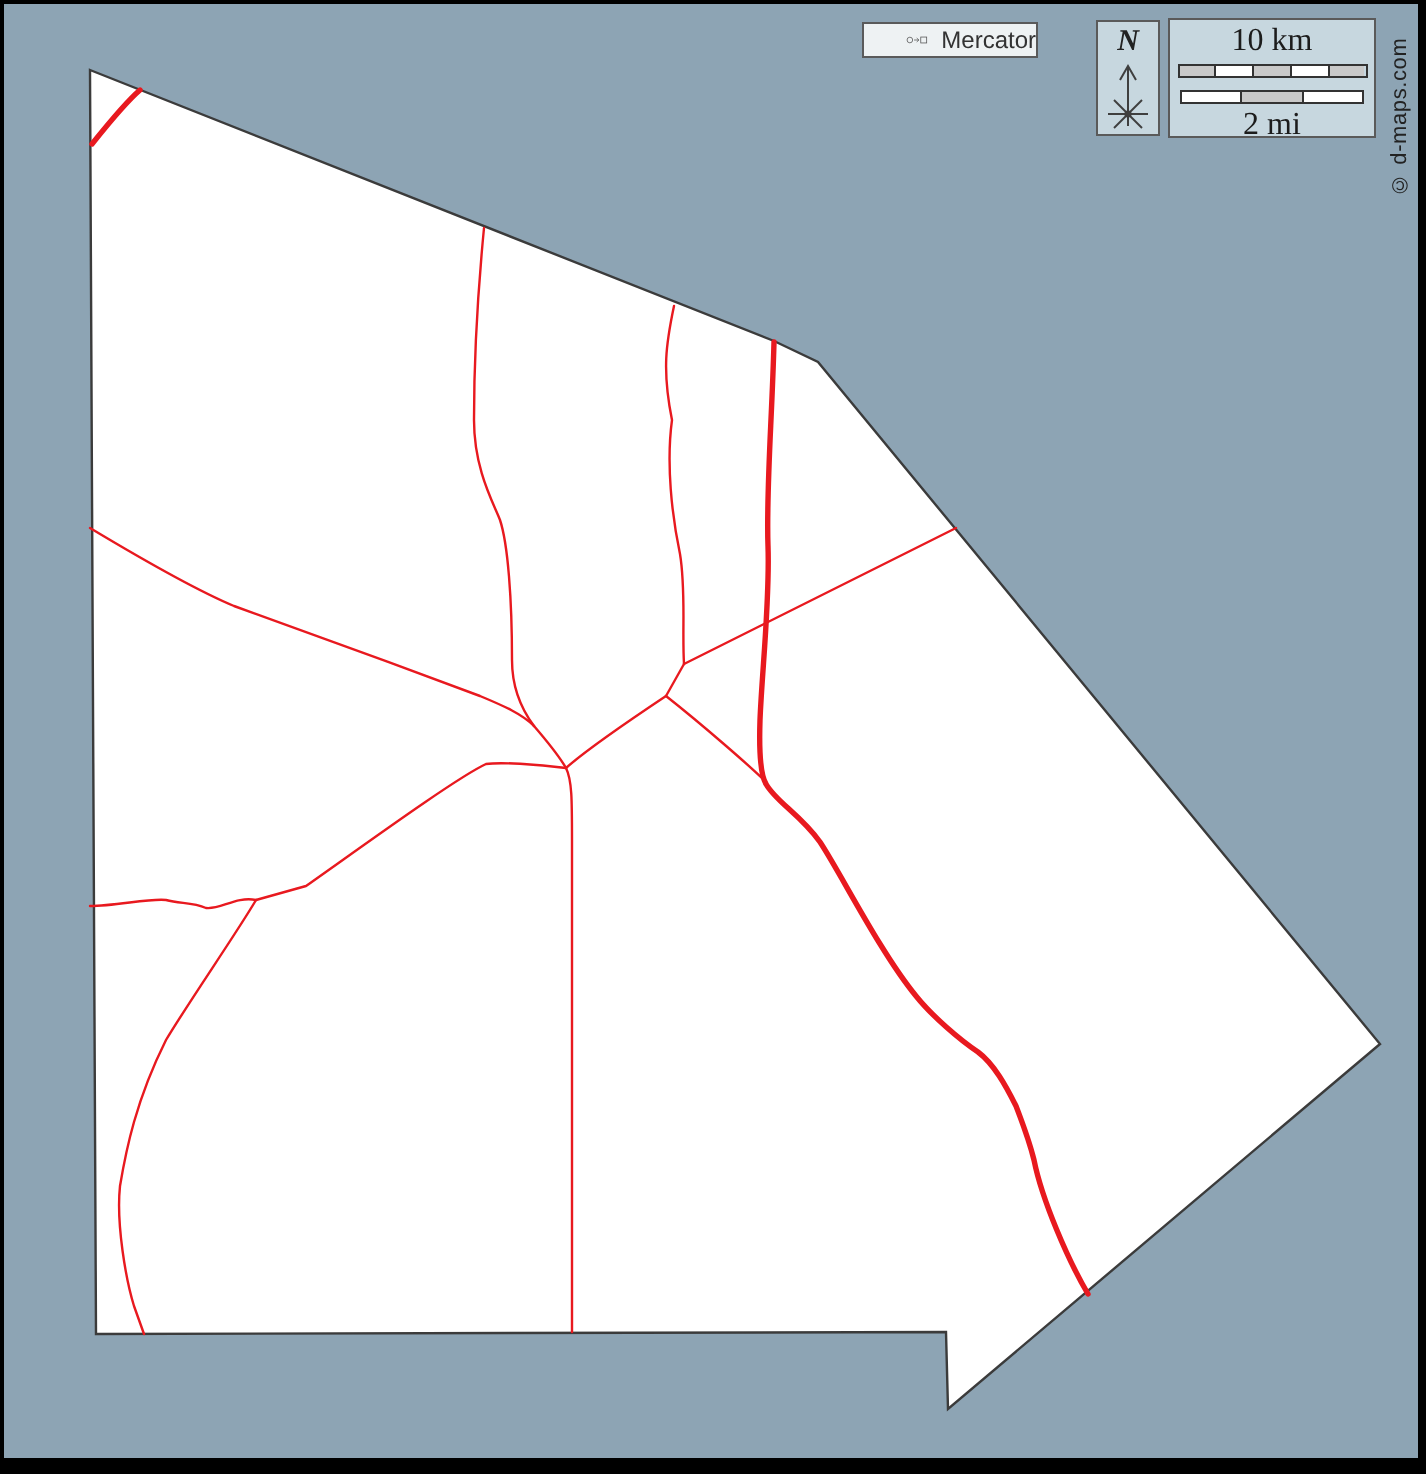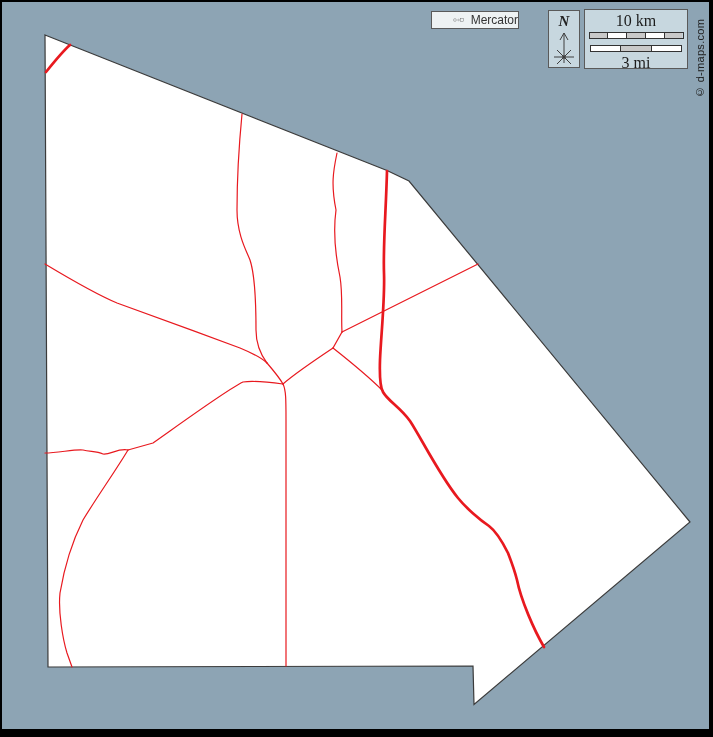--- a/index.html
+++ b/index.html
@@ -119,21 +119,21 @@
         <div class="seg" style="background: rgb(255, 255, 255); width: 20%;"></div>
         <div class="seg" style="background: rgb(201, 201, 201); width: 20%;"></div>
         <div class="seg" style="background: rgb(255, 255, 255); width: 20%;"></div>
         <div class="seg" style="background: rgb(201, 201, 201); width: 20%;"></div>
       </div>
     <div class="bar mi">
         <div class="seg" style="background: rgb(255, 255, 255); width: 33.3333%;"></div>
         <div class="seg" style="background: rgb(201, 201, 201); width: 33.3333%;"></div>
         <div class="seg" style="background: rgb(255, 255, 255); width: 33.3333%;"></div>
       </div>
-    <div class="scale-label bottom">3 mi</div>
+    <div class="scale-label bottom">2 mi</div>
   </div>
 
   <div class="credit">© d-maps.com</div>
 
   <div class="border-strip bs-top"></div>
   <div class="border-strip bs-left"></div>
   <div class="border-strip bs-right"></div>
   <div class="border-strip bs-bottom"></div>
 </div>
 

